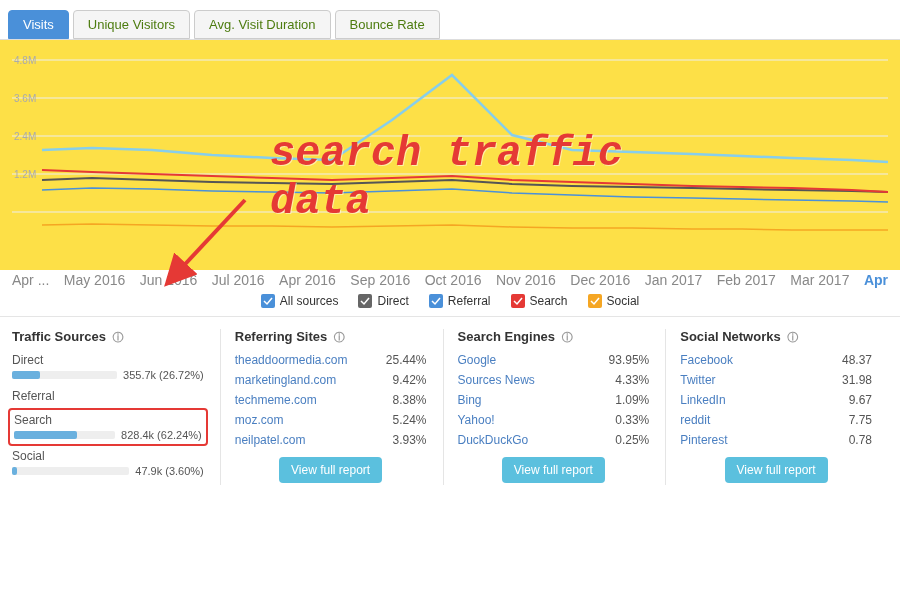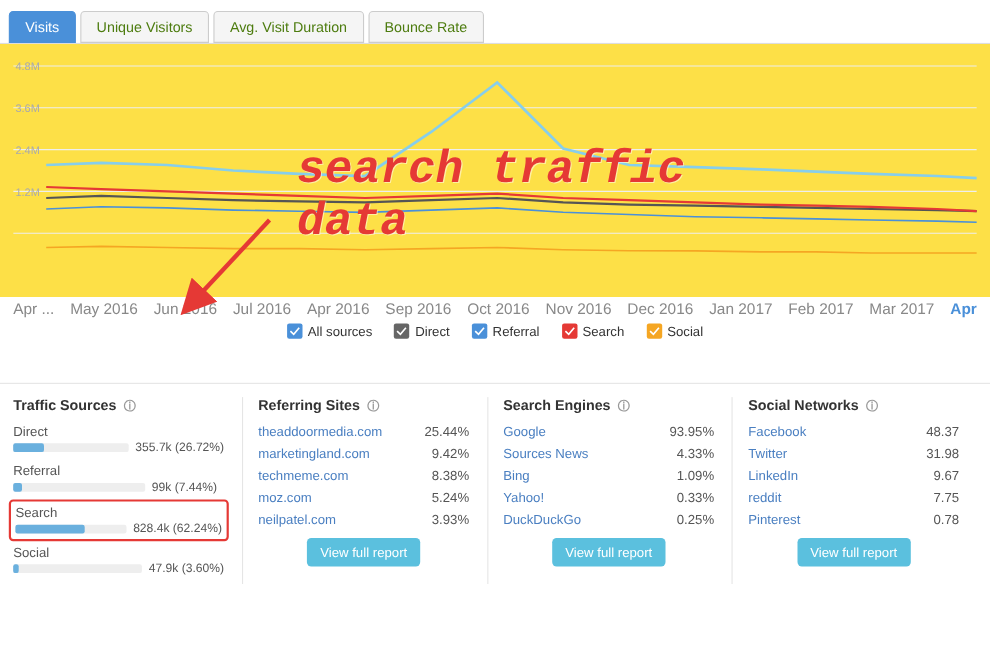--- a/index.html
+++ b/index.html
@@ -21,21 +21,21 @@
       font-size: 42px; font-weight: bold; color: #e53935; font-style: italic;
       pointer-events: none; text-shadow: 1px 1px 0 rgba(255,255,255,0.5); font-family: Liberation Mono, monospace;
     }
 
     
     .legend { display: flex; justify-content: center; gap: 20px; padding: 6px 0 8px; align-items: center; font-size: 12px; }
     .legend-item { display: flex; align-items: center; gap: 5px; cursor: pointer; }
     .legend-check { width: 14px; height: 14px; border-radius: 2px; display: inline-block; }
 
     
-    .bottom-section { display: flex; padding: 12px 12px 0; gap: 0; border-top: 1px solid #e5e5e5; margin-top: 32px; }
+    .bottom-section { display: flex; padding: 12px 12px 0; gap: 0; border-top: 1px solid #e5e5e5; }
 
     .section { flex: 1; padding: 0 16px 0 0; border-right: 1px solid #e5e5e5; }
     .section:last-child { border-right: none; }
     .section-title { font-size: 13px; font-weight: bold; color: #333; margin-bottom: 8px; }
     .section-title .info-icon { color: #999; font-size: 11px; margin-left: 3px; cursor: pointer; }
 
     
     .traffic-item { margin-bottom: 8px; }
     .traffic-label { font-size: 12px; color: #555; margin-bottom: 2px; }
     .traffic-bar-row { display: flex; align-items: center; gap: 6px; }
@@ -184,26 +184,20 @@
       <div class="traffic-bar-row">
         <div class="traffic-bar-bg">
             <div class="traffic-bar" style="width:27%"></div>
           </div>
         <span class="traffic-val">355.7k (26.72%)</span>
       </div>
     </div>
 
     <div class="traffic-item">
       <div class="traffic-label">Referral</div>
-      <div class="traffic-bar-row">
-        <div class="traffic-bar-bg">
-            <div class="traffic-bar" style="width:7%"></div>
-          </div>
-        <span class="traffic-val">99k (7.44%)</span>
-      </div>
     </div>
 
     <div class="traffic-item search-highlight">
       <div class="traffic-label">Search</div>
       <div class="traffic-bar-row">
         <div class="traffic-bar-bg">
             <div class="traffic-bar" style="width:62%"></div>
           </div>
         <span class="traffic-val">828.4k (62.24%)</span>
       </div>

